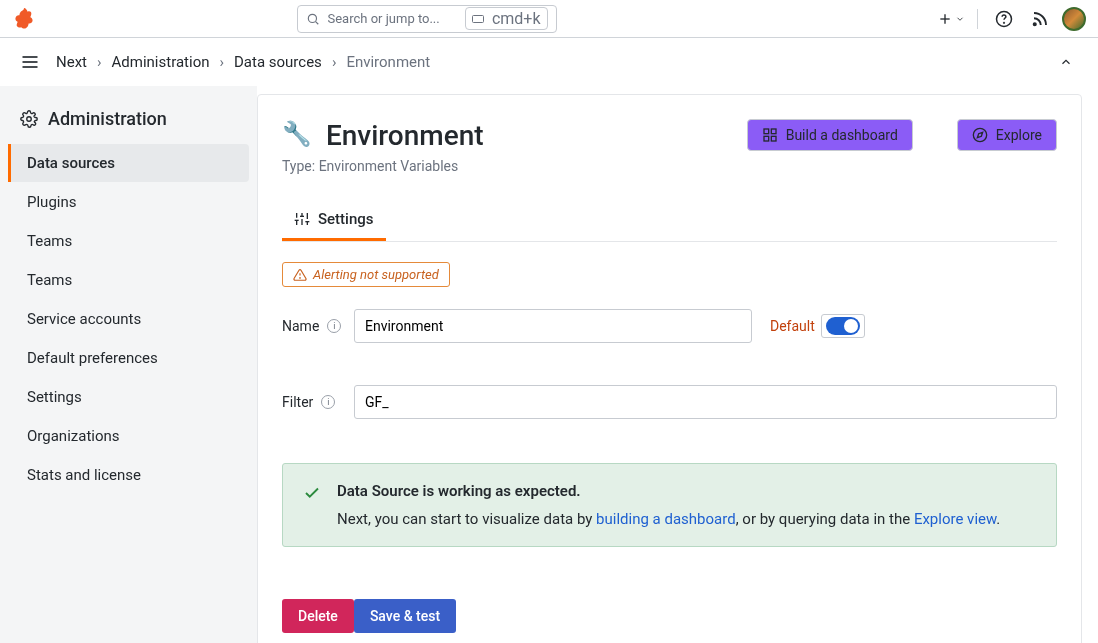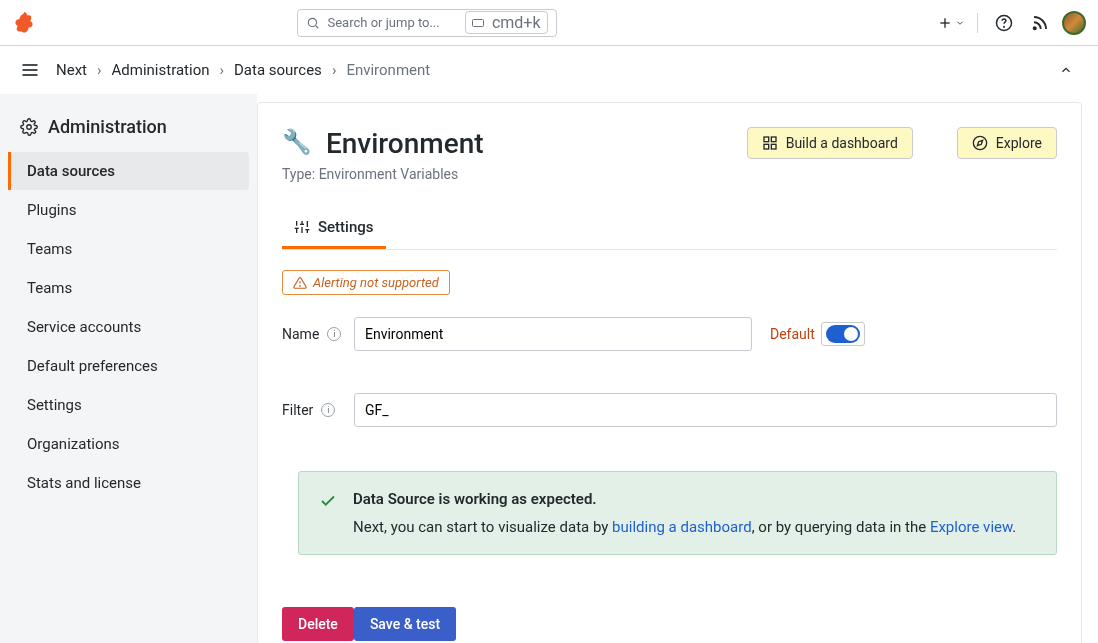--- a/index.html
+++ b/index.html
@@ -1,19 +1,19 @@
 <!DOCTYPE html>
 <html><head>
 <meta charset="utf-8">
 <style>
 * { margin:0; padding:0; box-sizing:border-box; font-family:-apple-system,BlinkMacSystemFont,"Segoe UI",Roboto,Helvetica,Arial,sans-serif; }
 html,body { width:1098px; height:643px; background:#fff; color:#24292E; overflow:hidden; }
 
 
-.topbar { height:46px; border-bottom:1px solid #D0D4D9; display:flex; align-items:center; padding:0 12px; gap:8px; }
+.topbar { height:38px; border-bottom:1px solid #D0D4D9; display:flex; align-items:center; padding:0 12px; gap:8px; }
 .logo { width:24px; height:24px; display:flex; align-items:center; justify-content:center; }
 .topbar-spacer { flex:1; }
 .search-box { width:260px; height:28px; border:1px solid #C7CBD1; border-radius:4px; display:flex; align-items:center; padding:0 8px; gap:8px; color:#6C737F; font-size:13px; margin-left:-120px; }
 .search-box .kbd { margin-left:auto; border:1px solid #C7CBD1; border-radius:4px; padding:1px 6px; font-size:16px; display:flex; align-items:center; gap:8px; color:#6C737F; }
 .top-icon-btn { width:28px; height:28px; display:flex; align-items:center; justify-content:center; color:#24292E; cursor:pointer; border-radius:4px; }
 .plus-group { display:flex; align-items:center; gap:2px; color:#24292E; }
 .avatar { width:24px; height:24px; border-radius:50%; background:linear-gradient(135deg,#8C5A2D,#D28A3A,#3E6B2D); border:2px solid #3E6B2D; }
 
 
 .breadcrumb-row { height:48px; display:flex; align-items:center; padding:0 18px; gap:14px; }
@@ -35,42 +35,42 @@
 .main { flex:1; padding:8px 8px 8px 0; overflow:auto; }
 .panel { background:#fff; border:1px solid #E4E6E9; border-radius:4px; margin:0 8px 8px 0; padding:24px 24px 32px 24px; min-height:100%; }
 
 .page-head { display:flex; align-items:flex-start; gap:16px; }
 .page-title-block { display:flex; flex-direction:column; gap:6px; }
 .page-title-line { display:flex; align-items:center; gap:14px; }
 .page-title-line h1 { font-size:28px; font-weight:500; }
 .ds-icon { font-size:24px; line-height:1; transform:translateY(-2px); }
 .subtitle { color:#6C737F; font-size:14px; }
 .head-spacer { flex:1; }
-.btn-outline { height:32px; padding:0 14px; border:1px solid #C7CBD1; background:#fef9c3; border-radius:4px; display:inline-flex; align-items:center; gap:8px; font-size:14px; cursor:pointer; color:#24292E; }
+.btn-outline { height:32px; padding:0 14px; border:1px solid #C7CBD1; background:#8b5cf6; border-radius:4px; display:inline-flex; align-items:center; gap:8px; font-size:14px; cursor:pointer; color:#24292E; }
 
 .tabs { margin-top:26px; border-bottom:1px solid #E4E6E9; display:flex; }
 .tab { display:flex; align-items:center; gap:8px; padding:10px 12px; font-size:15px; cursor:pointer; border-bottom:3px solid transparent; }
 .tab.active { border-bottom:3px solid #FF6B00; font-weight:500; }
 
 .warn-badge { display:inline-flex; align-items:center; gap:6px; border:1px solid #E58A3A; color:#C8621F; padding:4px 10px; border-radius:3px; font-size:13px; margin-top:20px;font-style:italic; }
 
 .form-row { display:flex; align-items:center; gap:0; margin-top:22px; }
 .field-label { width:72px; font-size:14px; color:#24292E; display:flex; align-items:center; gap:8px; }
 .info-dot { width:14px; height:14px; border:1px solid #9AA0A9; border-radius:50%; display:inline-flex; align-items:center; justify-content:center; font-size:9px; color:#6C737F; }
 .text-input { height:34px; border:1px solid #C7CBD1; border-radius:3px; padding:0 10px; font-size:14px; }
 .text-input.name-input { width:398px; }
 .default-lbl { font-size:14px; color:#c2410c; margin-left:18px; }
 .toggle-wrap { width:44px; height:24px; border:1px solid #C7CBD1; border-radius:3px; display:flex; align-items:center; justify-content:center; margin-left:6px; cursor:pointer; }
 .toggle { width:34px; height:18px; background:#1F60D1; border-radius:10px; position:relative; }
 .toggle::after { content:""; position:absolute; right:2px; top:2px; width:14px; height:14px; background:#fff; border-radius:50%; }
 
 .form-row.filter-row { margin-top:42px; }
 .text-input.filter-input { flex:1; }
 
-.alert-ok { margin-top:44px; border:1px solid #B7D8C3; background:#E3F0E7; border-radius:3px; padding:18px 20px; display:flex; gap:16px;margin-left:16px; }
+.alert-ok { margin-top:44px; border:1px solid #B7D8C3; background:#E3F0E7; border-radius:3px; padding:18px 20px; display:flex; gap:16px; }
 .check-icon { color:#2B8A3E; flex-shrink:0; margin-top:2px; }
 .alert-body { display:flex; flex-direction:column; gap:10px; font-size:15px; }
 .alert-body .title { font-weight:600; }
 .alert-body .sub { color:#24292E; }
 .alert-body a { color:#1F60D1; text-decoration:none; cursor:pointer; }
 
 .actions { margin-top:52px; display:flex; gap:0; }
 .btn-danger { background:#D1265B; color:#fff; border:none; height:34px; padding:0 16px; border-radius:3px; font-size:14px; font-weight:500; cursor:pointer; }
 .btn-primary { background:#3A5FC8; color:#fff; border:none; height:34px; padding:0 16px; border-radius:3px; font-size:14px; font-weight:500; cursor:pointer; }
 

